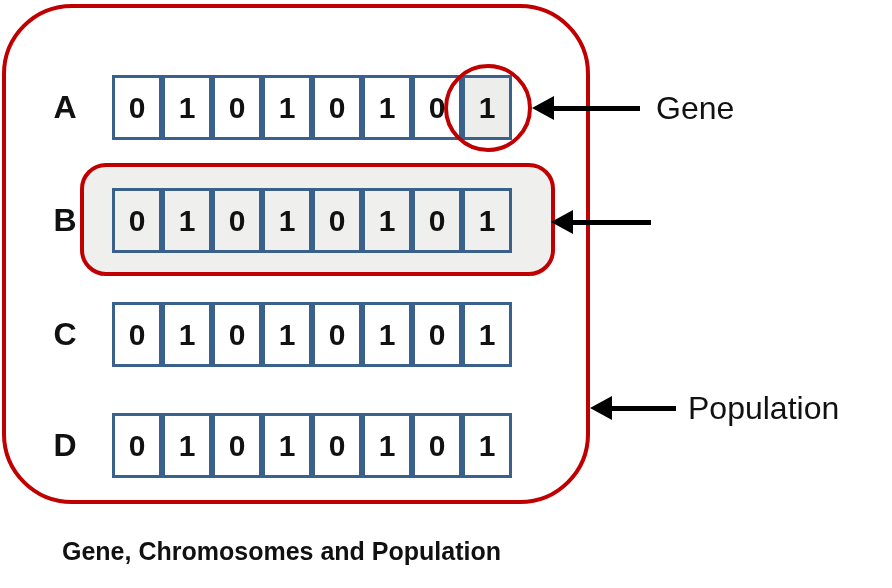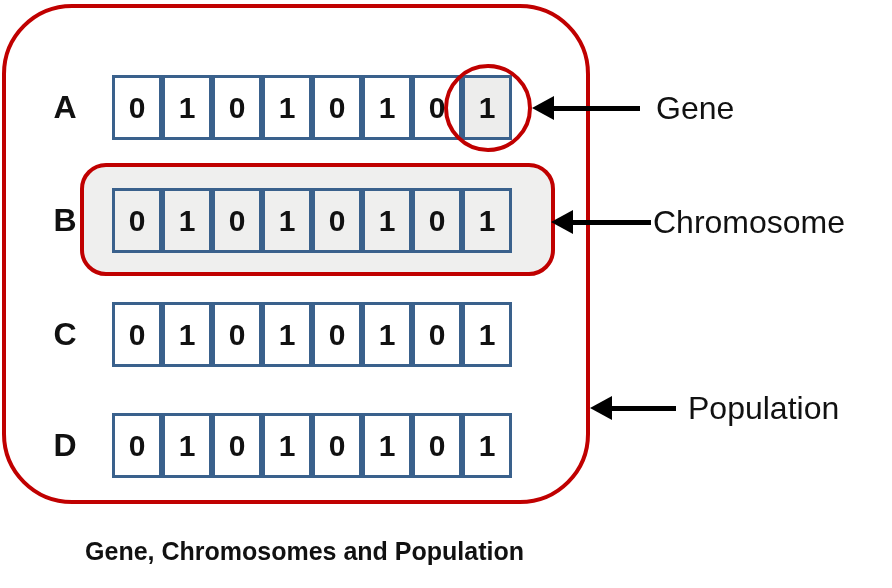--- a/index.html
+++ b/index.html
@@ -100,21 +100,21 @@
     line-height: 40px;
     white-space: nowrap;
     text-align: right;
   }
 
   
   .caption {
     position: absolute;
     left: 62px; top: 537px;
     width: 462px;
-    text-align: right;
+    text-align: left;
     font-size: 25px;
     font-weight: bold;
     color: #111111;
     white-space: nowrap;
   }
 </style>
 </head>
 <body>
 
 <div class="canvas">
@@ -173,21 +173,20 @@
   </div>
 
   <div class="gene-circle"></div>
 
   <div class="arrow-head" style="left:532px; top:96px"></div>
   <div class="arrow-line" style="left:552px; top:106px; width:88px"></div>
   <div class="side-label" style="left:656px; top:88px">Gene</div>
 
   <div class="arrow-head" style="left:551px; top:210px"></div>
   <div class="arrow-line" style="left:571px; top:220px; width:80px"></div>
-  <div class="side-label" style="left:653px; top:202px">Chromosome</div>
 
   <div class="arrow-head" style="left:590px; top:396px"></div>
   <div class="arrow-line" style="left:610px; top:406px; width:66px"></div>
   <div class="side-label" style="left:688px; top:388px">Population</div>
 
   <div class="caption">Gene, Chromosomes and Population</div>
 
 </div>
 
 </body></html>

